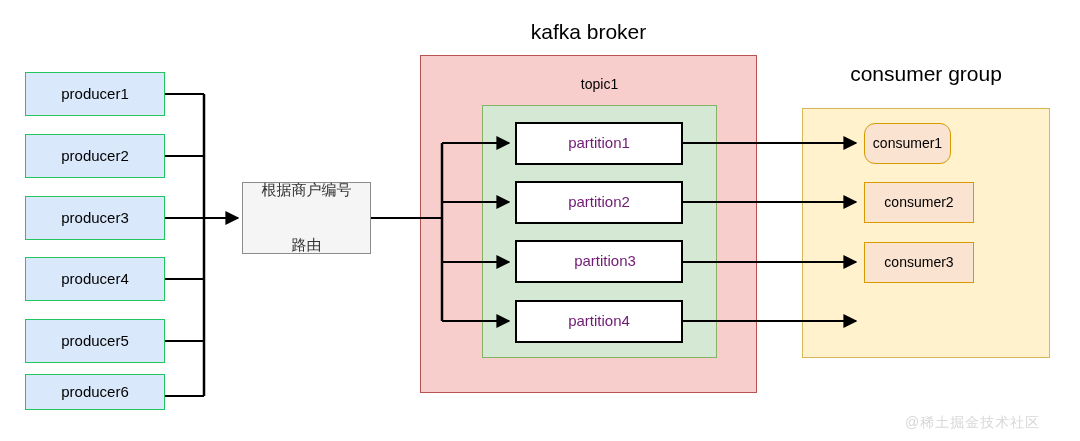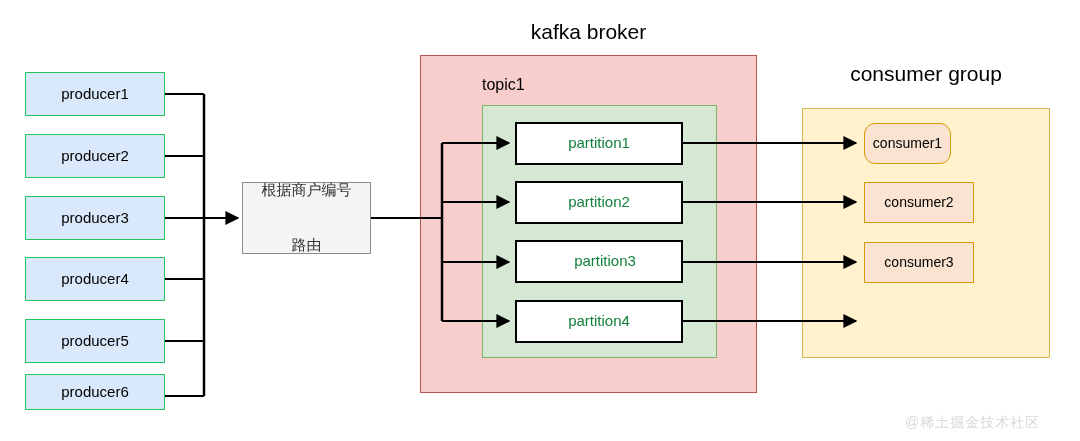--- a/index.html
+++ b/index.html
@@ -50,43 +50,44 @@
     border: 1px solid #b85450;
   }
   .topic-box {
     background: #d5e8d4;
     border: 1px solid #82b366;
   }
   .partition-box {
     background: #ffffff;
     border: 2px solid #000000;
     font-size: 15px;
-    color: #15803d;
+    color: #701a75;
   }
   .group-box {
     background: #fff2cc;
     border: 1px solid #d6b656;
   }
   .consumer-box {
     background: #fae3d0;
     border: 1px solid #d79b00;
     font-size: 14px;
     color: #000000;
   }
   .title-label {
     position: absolute;
     font-size: 21px;
     color: #000000;
     text-align: center;
     white-space: nowrap;
   }
   .sub-label {
     position: absolute;
-    font-size: 16px;
+    font-size: 14px;
     color: #000000;
+    text-align: center;
     white-space: nowrap;
   }
   .watermark {
     position: absolute;
     font-size: 14px;
     color: #d8d8d8;
     white-space: nowrap;
     letter-spacing: 1px;
   }
 </style>

